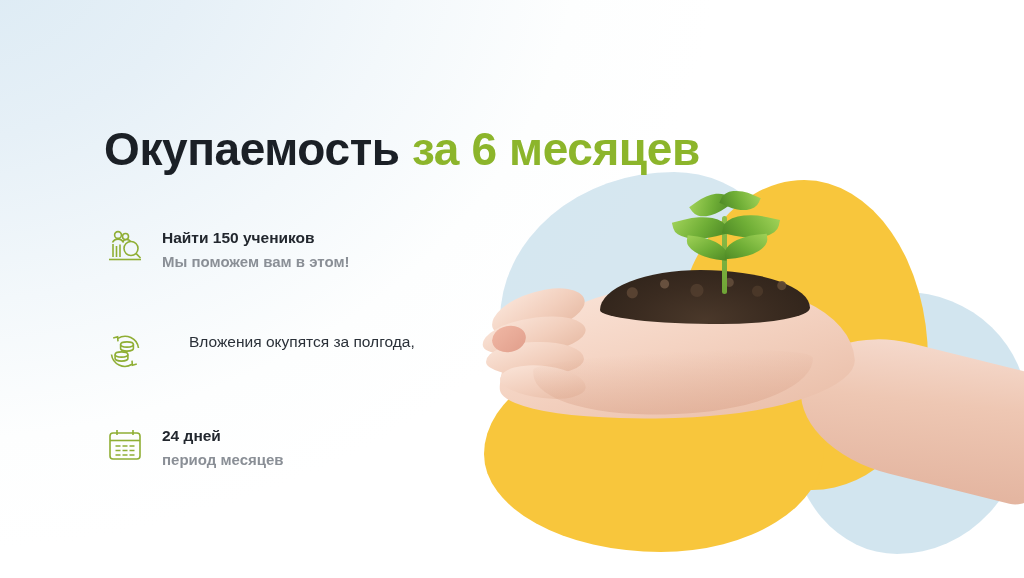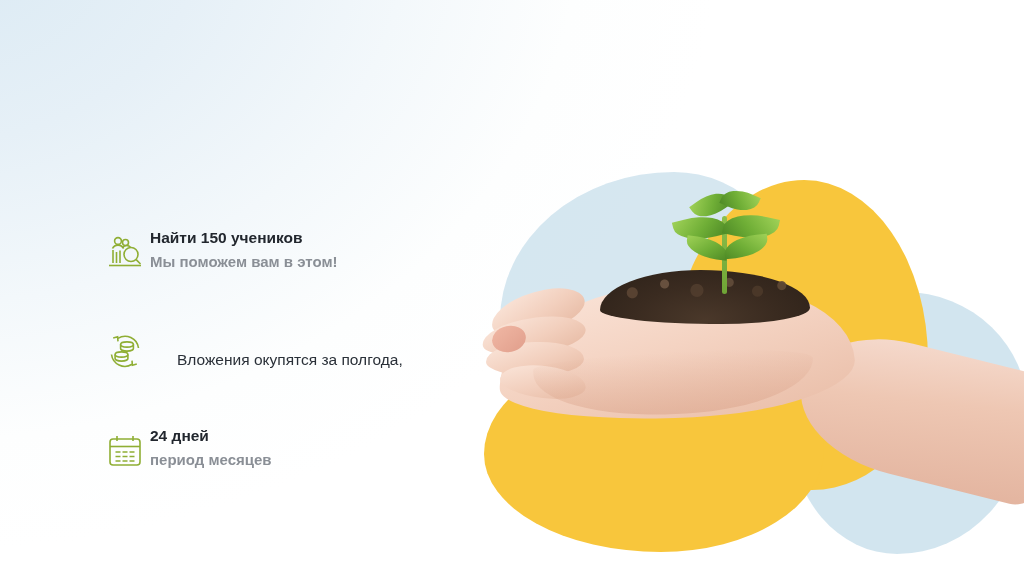--- a/index.html
+++ b/index.html
@@ -201,22 +201,22 @@
   
   #features {
     position: absolute;
     left: 104px;
     top: 224px;
     width: 400px;
   }
   .feature {
     position: relative;
     display: flex;
-    align-items: flex-end;
-    gap: 4px;
+    align-items: flex-start;
+    gap: 16px;
   }
   #feature-0 { margin-bottom: 54px; }
   #feature-1 { margin-bottom: 50px; }
   .feature-icon {
     flex: 0 0 auto;
     width: 42px;
     height: 42px;
     margin-top: 2px;
     color: #8fae34;
   }
@@ -264,20 +264,23 @@
       <div id="stem"></div>
       <div class="leaf" id="leaf-top-l"></div>
       <div class="leaf" id="leaf-top-r"></div>
       <div class="leaf" id="leaf-mid-l"></div>
       <div class="leaf" id="leaf-mid-r"></div>
       <div class="leaf" id="leaf-low-l"></div>
       <div class="leaf" id="leaf-low-r"></div>
     </div>
   </div>
 
+  <div id="headline">
+    <span id="headline-main">Окупаемость </span><span id="headline-accent">за 6 месяцев</span>
+  </div>
 
   <div id="features">
 
     <div class="feature" id="feature-0">
       <span class="feature-icon">
         <svg viewBox="0 0 42 42" width="42" height="42" fill="none" stroke="currentColor" stroke-width="1.6">
           <circle cx="14" cy="9" r="3.4"></circle>
           <circle cx="21.5" cy="10.5" r="3"></circle>
           <path d="M8.5 16.5c1-2.2 3-3.4 5.5-3.4s4.5 1.2 5.5 3.4"></path>
           <path d="M18.5 16.2c.9-1.8 2.4-2.7 4.2-2.7 1.6 0 3 .7 3.9 2"></path>

